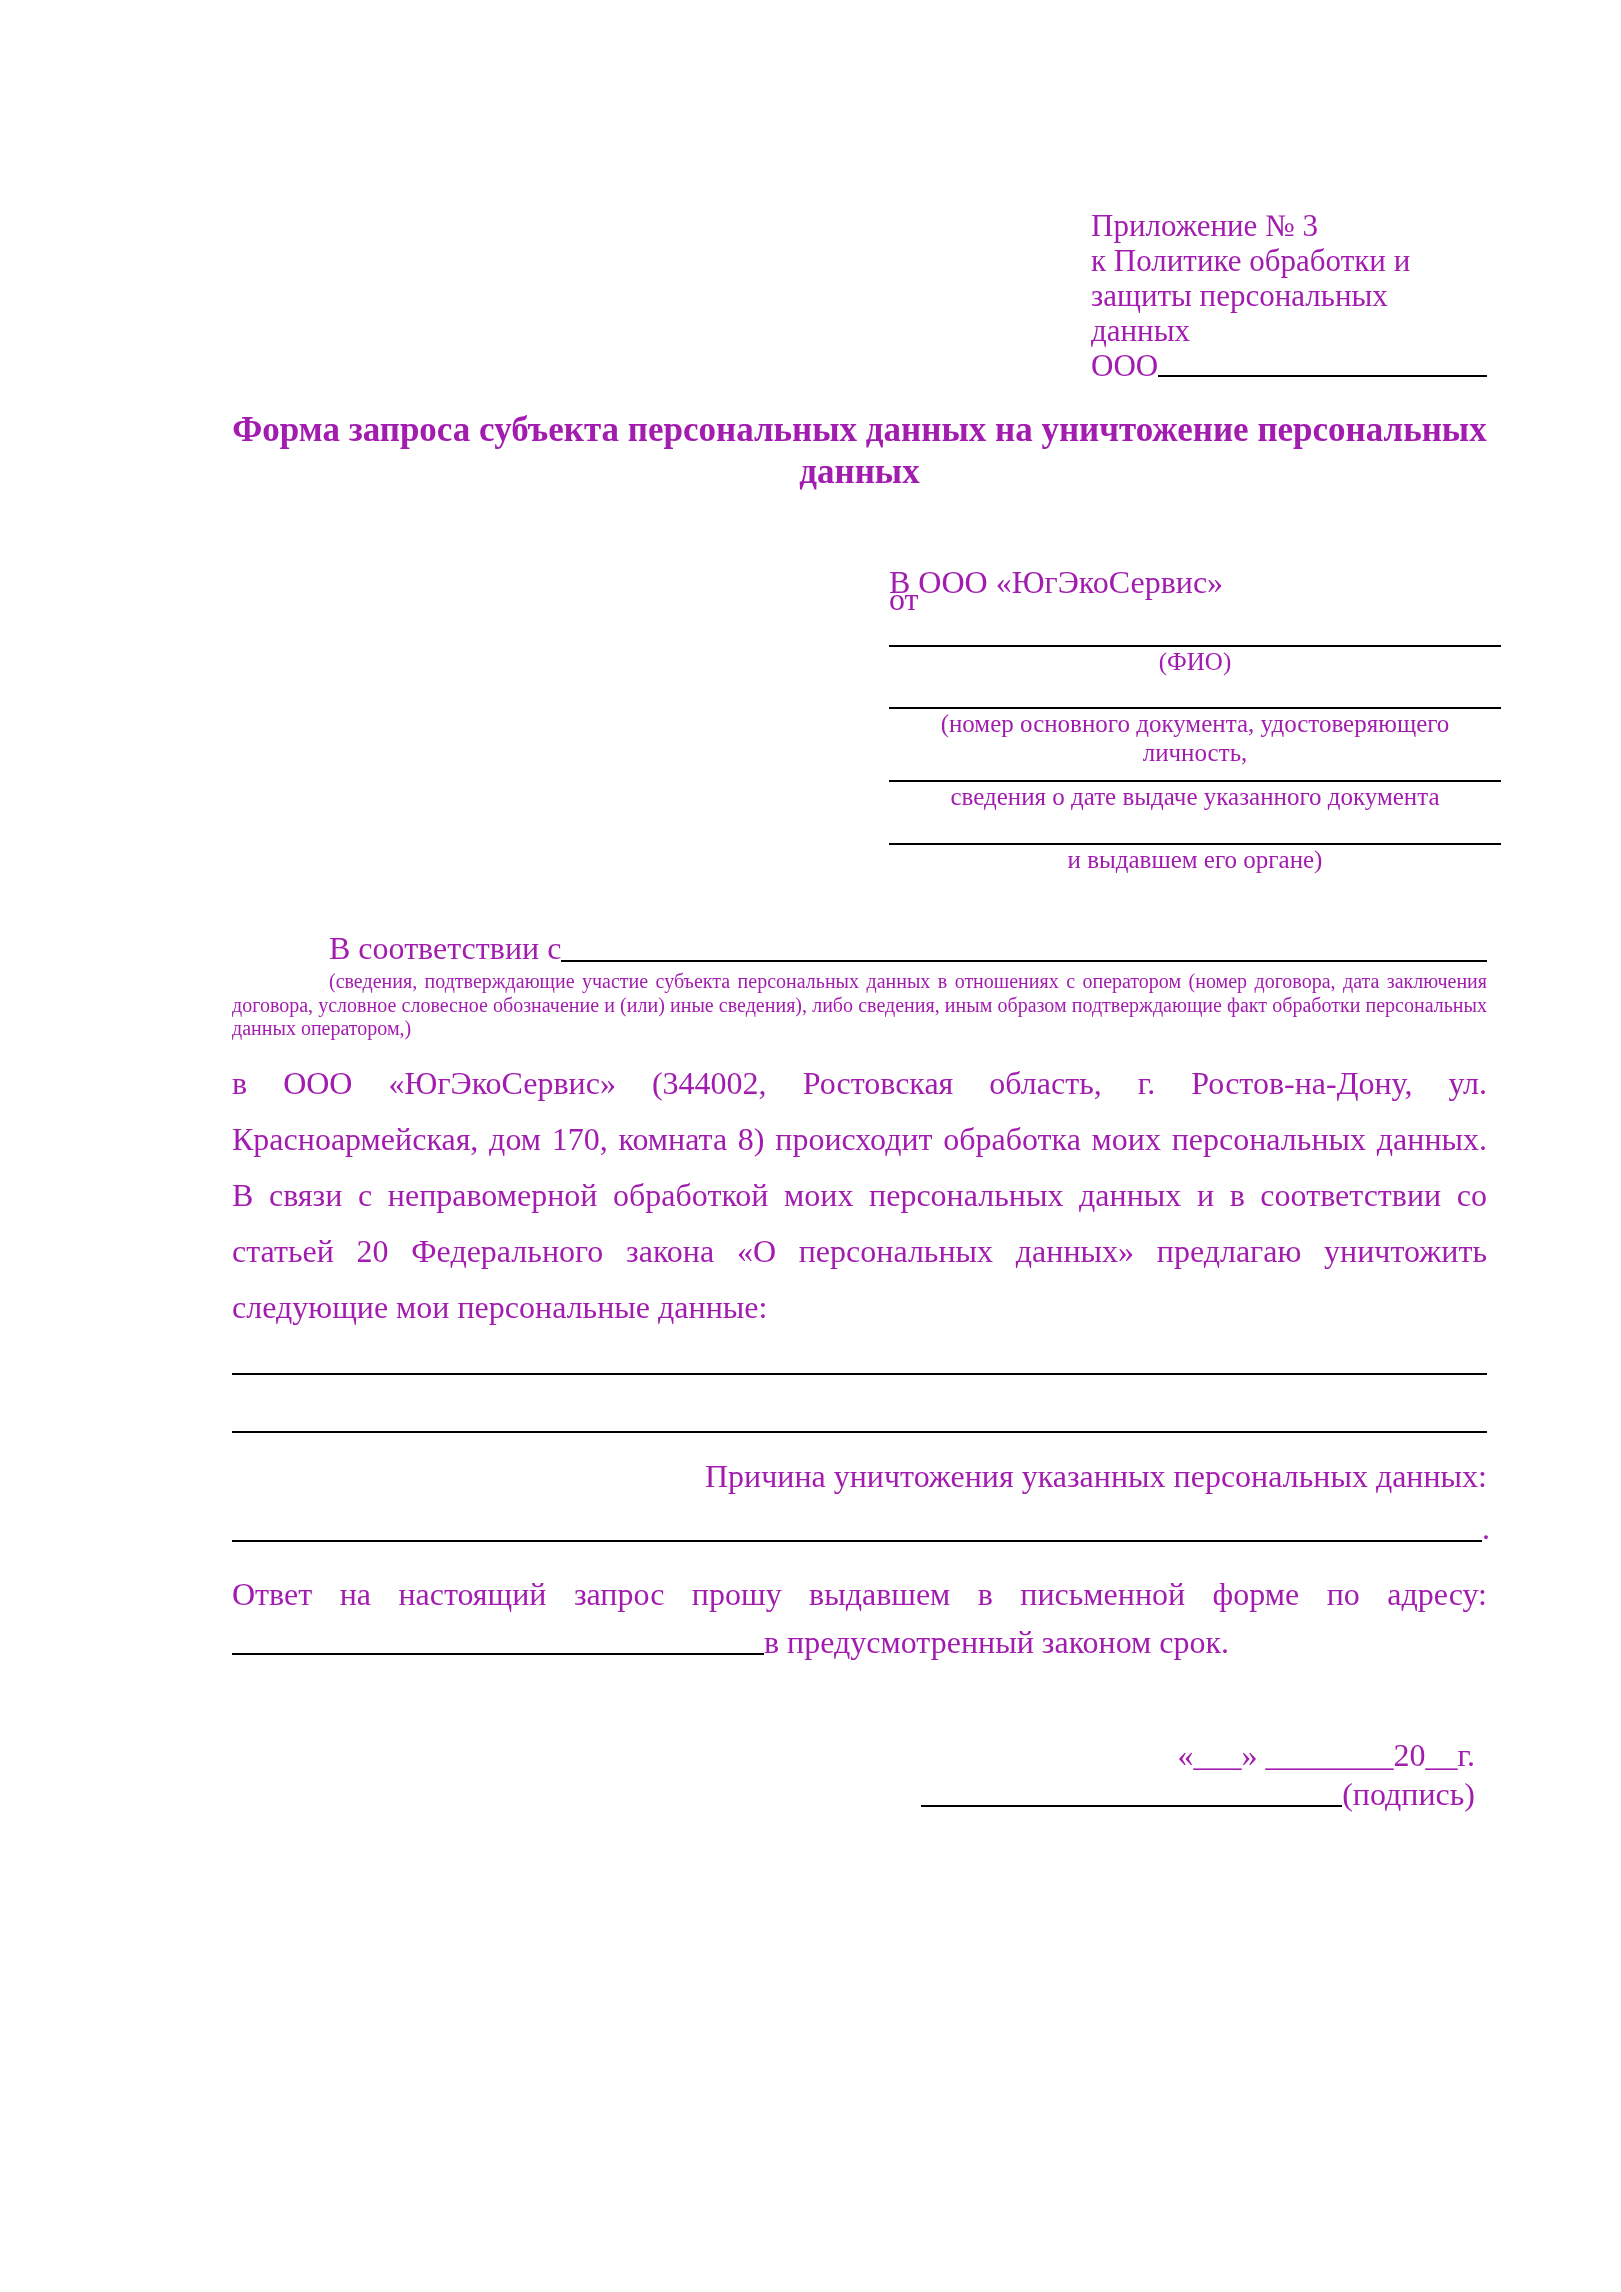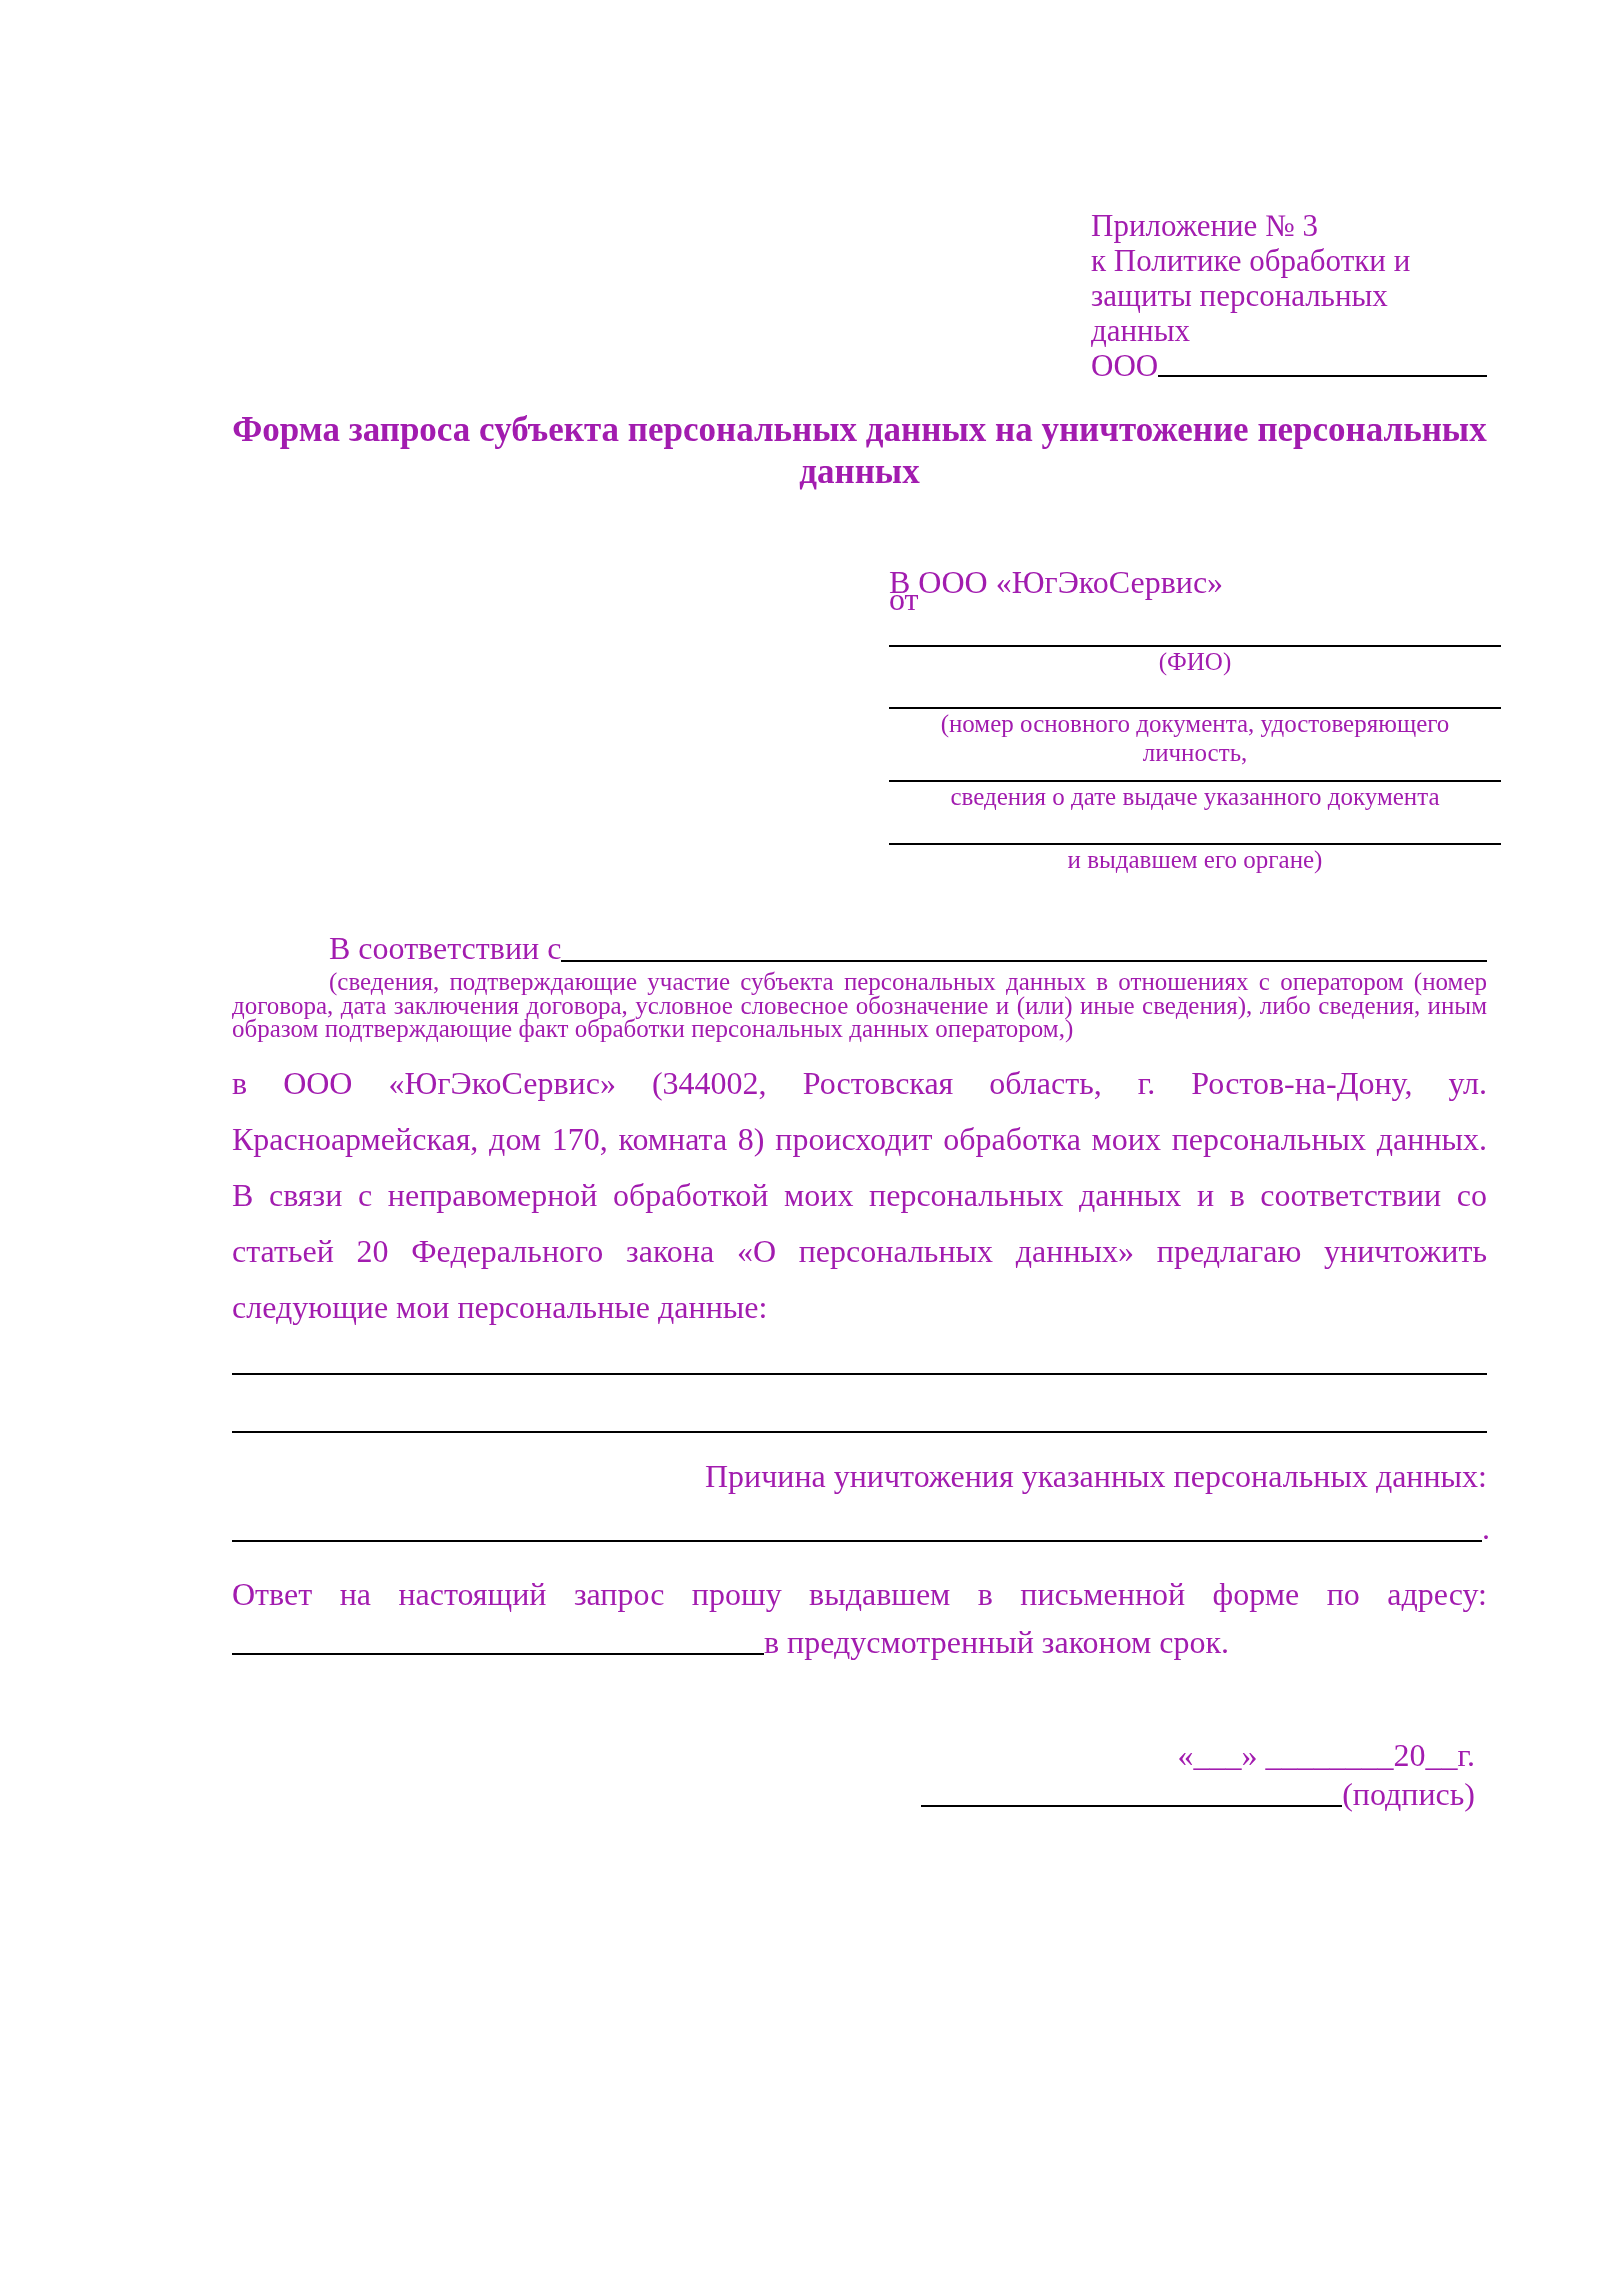--- a/index.html
+++ b/index.html
@@ -28,21 +28,21 @@
   .addr-org { left: 889px; top: 534px; width: 612px; line-height: 39px; margin-top: 29px; }
   .addr-from { left: 889px; top: 580px; width: 612px; line-height: 39px; }
   .addr-field { left: 889px; width: 612px; border-top: 2px solid #000; }
   .addr-label { text-align: center; font-size: 25px; line-height: 29px; }
 
   
   .accordance { left: 232px; top: 929px; width: 1255px; line-height: 39px; padding-left: 0; }
   .accordance .lead { padding-left: 97px; white-space: nowrap; }
 
   
-  .note { left: 232px; top: 970px; width: 1255px; font-size: 25px; line-height: 23.5px; text-align: justify; text-indent: 97px; }
+  .note { left: 232px; top: 970px; width: 1255px; font-size: 20px; line-height: 23.5px; text-align: justify; text-indent: 97px; }
 
   
   .main-par { left: 232px; top: 1055px; width: 1255px; line-height: 56px; text-align: justify; }
 
   
   .blank-line { left: 232px; width: 1255px; border-top: 2.9px solid #000; height: 0; }
 
   
   .reason { left: 232px; top: 1457px; width: 1255px; line-height: 39px; flex-direction: column; }
   .reason .lead { padding-left: 97px; white-space: nowrap; }

